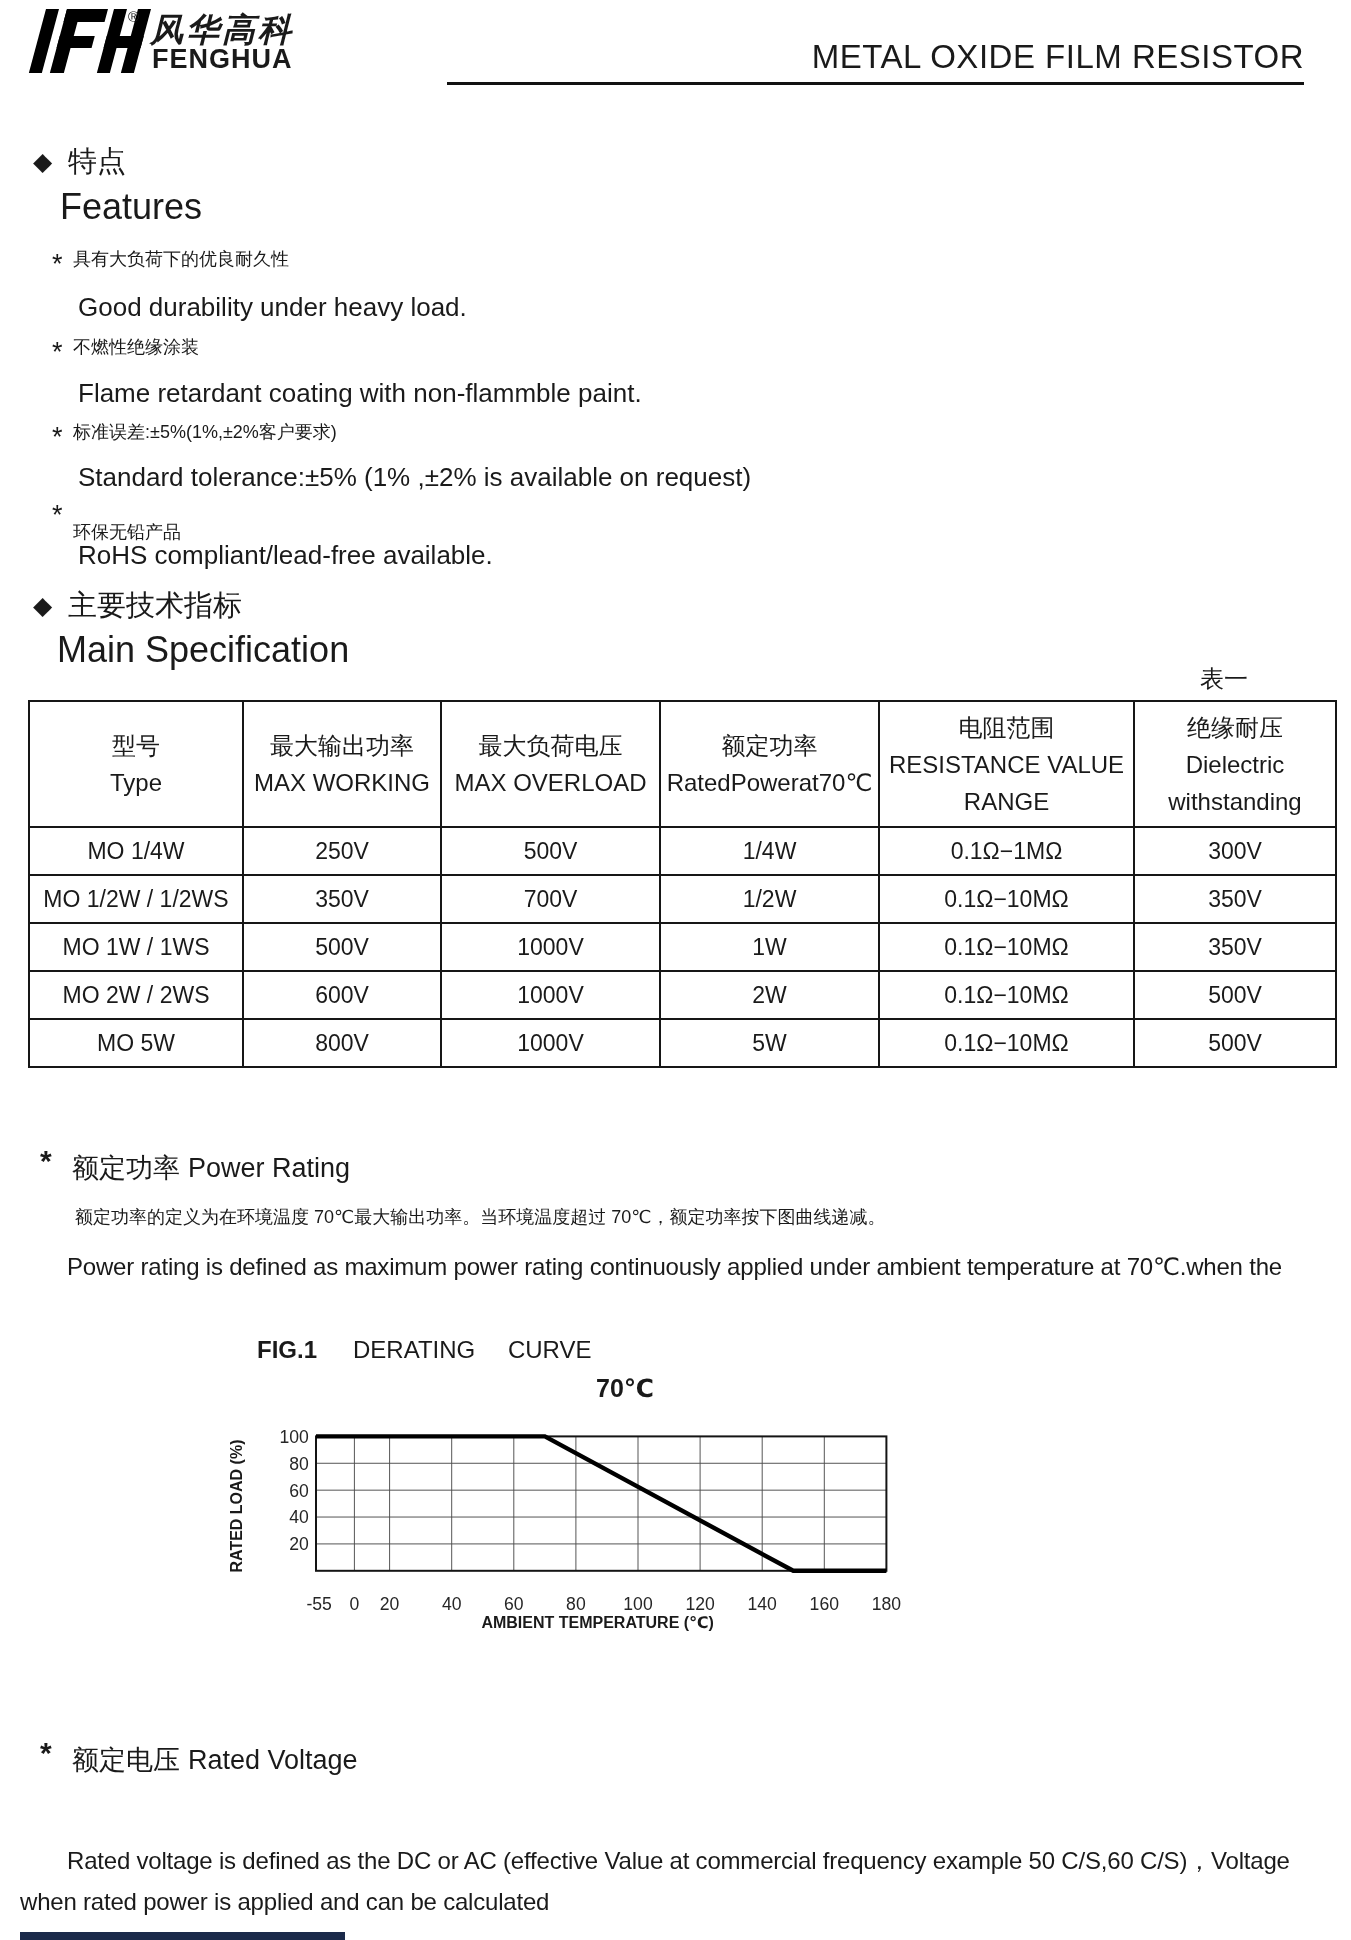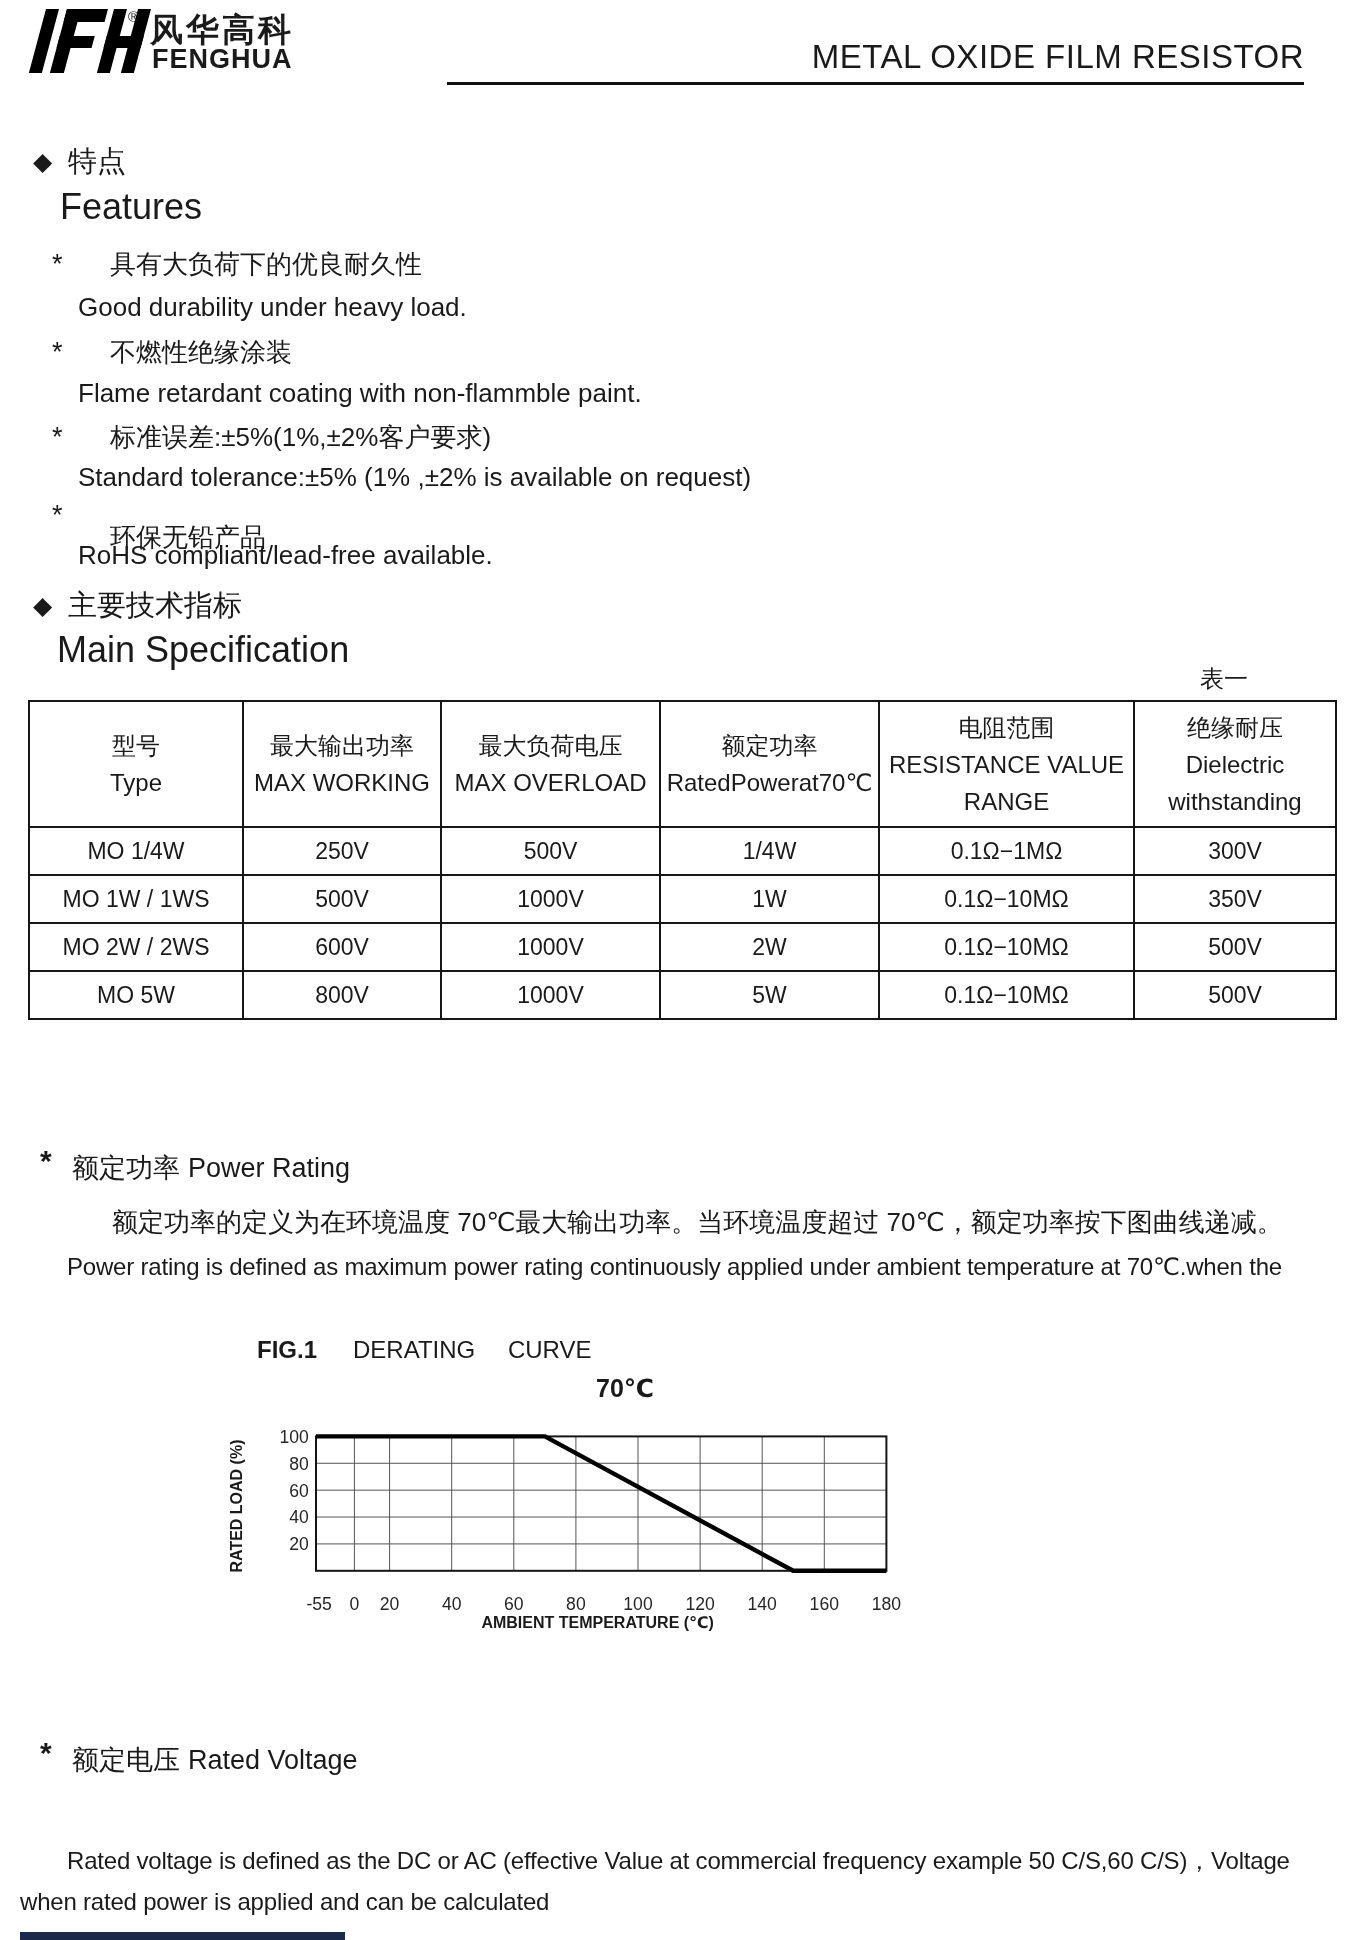--- a/index.html
+++ b/index.html
@@ -1,27 +1,27 @@
 <!DOCTYPE html>
 <html><head>
 <meta charset="utf-8">
 <style>
   html,body{margin:0;padding:0;background:#ffffff;}
   .page{position:relative;width:1351px;height:1940px;background:#ffffff;overflow:hidden;
         font-family:"Liberation Sans","DejaVu Sans",sans-serif;color:#1a1a1a;}
   .abs{position:absolute;white-space:nowrap;}
-  .zh{font-size:26px;margin-left:37px;}
+  .zh{font-size:18px;}
   .en{font-size:26px;text-align:right;}
   .para-en{font-size:24px;letter-spacing:-0.2px;}
   .sec-diamond{font-size:25px;}
   .sec-zh{font-size:29px;}
   .sec-en{font-size:36px;}
   .feat-bullet{font-size:27px;}
   .doc-title{font-size:33px;letter-spacing:0.5px;}
-  .brand-zh{font-size:33px;font-weight:bold;letter-spacing:3px;}
+  .brand-zh{font-size:33px;font-weight:bold;letter-spacing:3px;font-style:italic;}
   .brand-en{font-size:27px;font-weight:bold;letter-spacing:1px;}
   .reg{font-size:15px;}
   .rule{height:3px;background:#111;}
   .tbl-label{font-size:24px;}
   .spec-table{border-collapse:collapse;table-layout:fixed;width:1307px;}
   .spec-table th,.spec-table td{border:2px solid #161616;text-align:center;vertical-align:middle;
         font-weight:normal;padding:0;overflow:hidden;}
   .spec-table thead tr{height:126px;}
   .spec-table tbody tr{height:48px;padding-left:18px;}
   .spec-table td{font-size:23px;}
@@ -124,20 +124,28 @@
       </tr>
     </thead>
     <tbody id="spec-rows">
         <tr>
           <td>MO 1/4W</td>
           <td>250V</td>
           <td>500V</td>
           <td>1/4W</td>
           <td>0.1Ω−1MΩ</td>
           <td>300V</td>
+        </tr>
+        <tr>
+          <td>MO 1/2W / 1/2WS</td>
+          <td>350V</td>
+          <td>700V</td>
+          <td>1/2W</td>
+          <td>0.1Ω−10MΩ</td>
+          <td>350V</td>
         </tr>
         <tr>
           <td>MO 1W / 1WS</td>
           <td>500V</td>
           <td>1000V</td>
           <td>1W</td>
           <td>0.1Ω−10MΩ</td>
           <td>350V</td>
         </tr>
         <tr>

